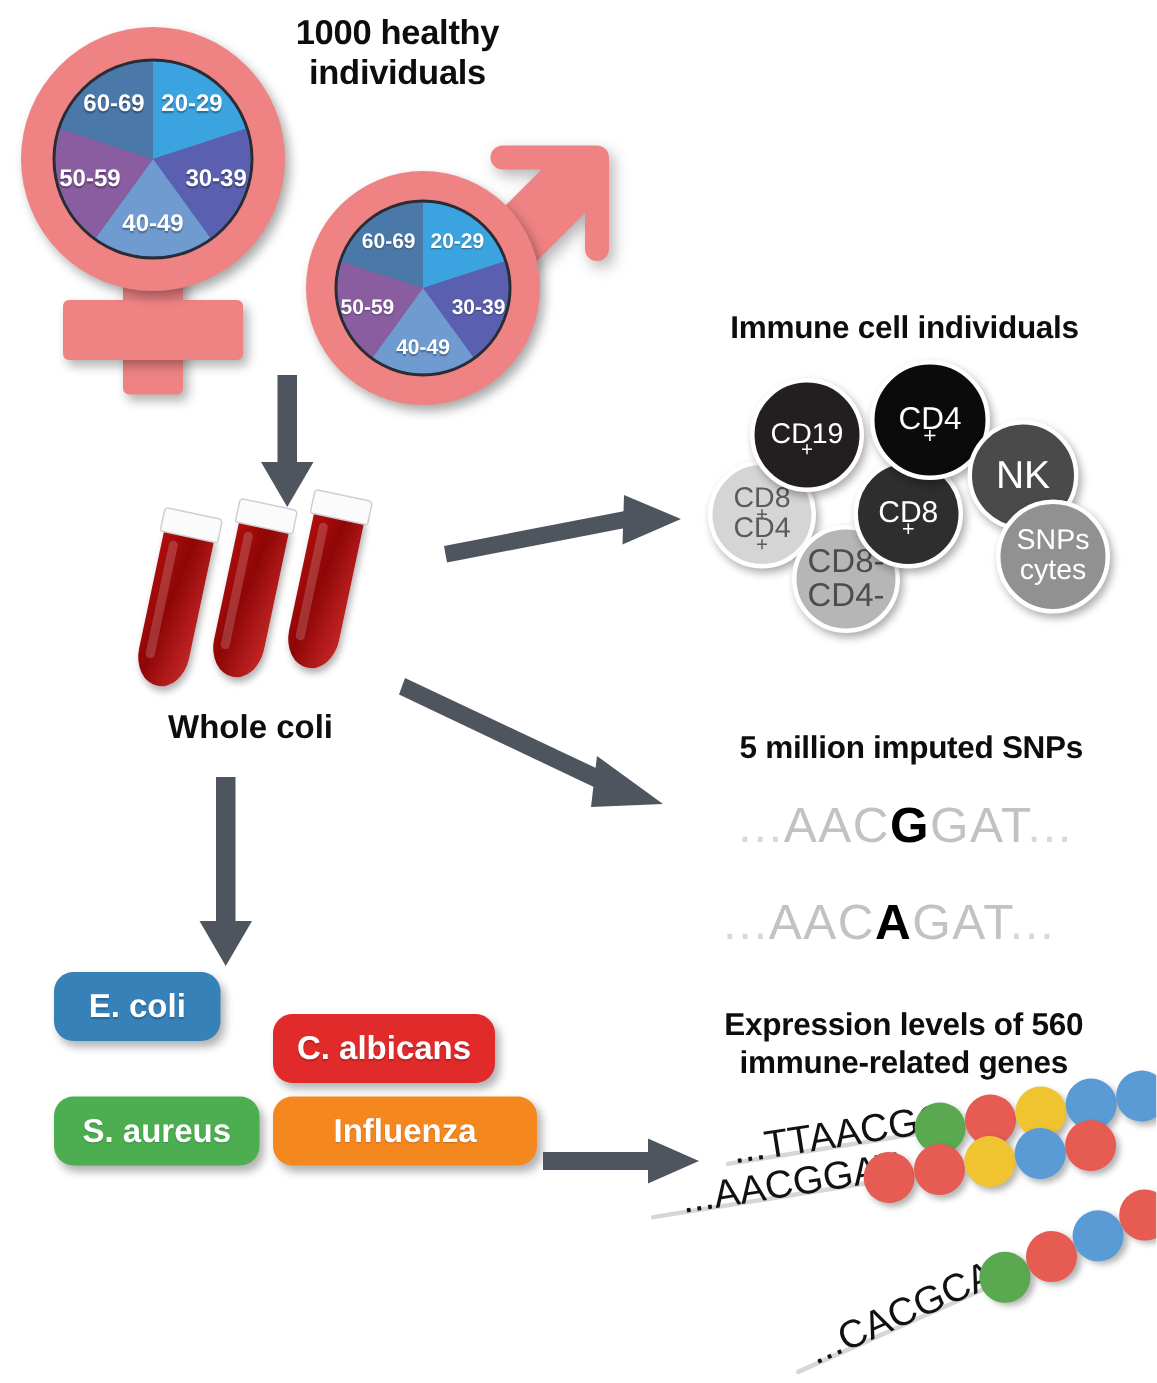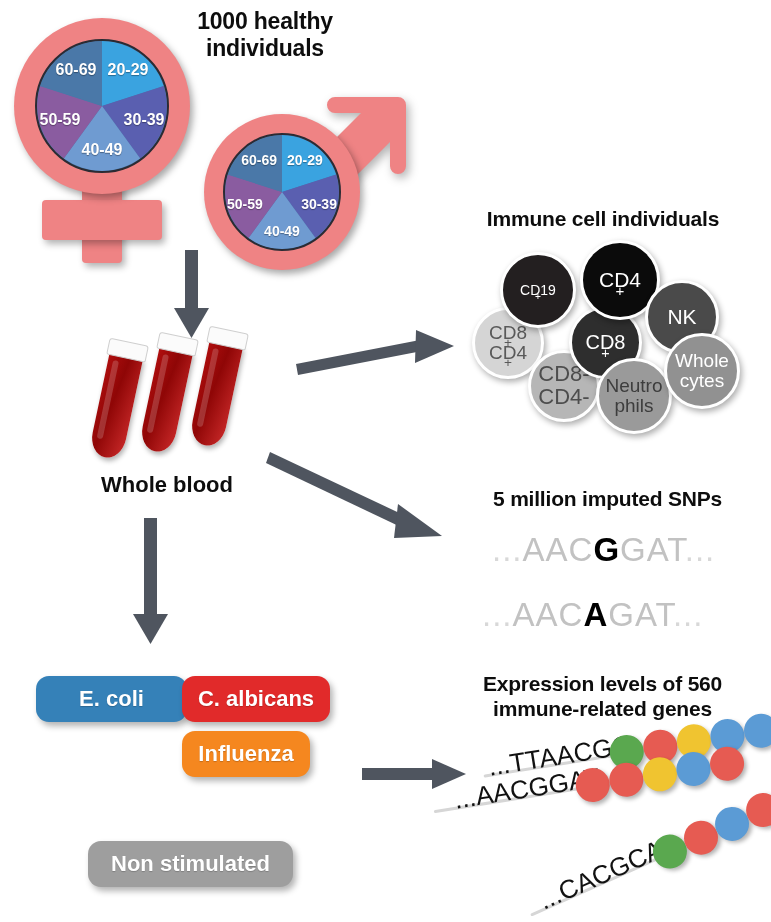--- a/index.html
+++ b/index.html
@@ -254,21 +254,21 @@
       <div class="tube-neck"></div>
     </div>
     <div class="tube" style="left:102px; top:4px; transform:rotate(12deg);">
       <div class="tube-body">
         <div class="tube-shine"></div>
       </div>
       <div class="tube-neck"></div>
     </div>
   </div>
 
-  <div class="abs" id="label-blood">Whole blood</div>
+  <div class="abs" id="label-blood">Whole coli</div>
 
   <svg class="arrow-svg" style="left:296px; top:322px;" width="162" height="60">
     <polygon points="0,42 124,18 126,29 2,53" fill="#4f555f"></polygon>
     <polygon points="120,8 158,24 119,41" fill="#4f555f"></polygon>
   </svg>
 
   <svg class="arrow-svg" style="left:270px; top:452px;" width="180" height="96">
     <polygon points="0,0 140,66 135,77 -4,11" fill="#4f555f"></polygon>
     <polygon points="128,52 172,84 124,86" fill="#4f555f"></polygon>
   </svg>
@@ -288,21 +288,21 @@
             <span>CD8</span>
             <span class="sup">+</span>
           </span>
         <span>
             <span>CD4</span>
             <span class="sup">+</span>
           </span>
       </div>
     </div>
 
-    <div class="cell" style="left:500px; top:252px; width:76px; height:76px; background:#231f20; color:#ffffff; font-size:14px;">
+    <div class="cell" style="left:500px; top:252px; width:76px; height:76px; background:#231f20; color:#ffffff; font-size:19px;">
       <div>
           <span>
             <span>CD19</span>
             <span class="sup">+</span>
           </span>
         </div>
     </div>
 
     <div class="cell" style="left:528px; top:350px; width:72px; height:72px; background:#b6b6b6; color:#4d4d4d; font-size:22px;">
       <div>
@@ -322,63 +322,57 @@
 
     <div class="cell" style="left:580px; top:240px; width:80px; height:80px; background:#0b0b0b; color:#ffffff; font-size:21px;">
       <div>
           <span>
             <span>CD4</span>
             <span class="sup">+</span>
           </span>
         </div>
     </div>
 
-    <div class="cell" style="left:645px; top:280px; width:74px; height:74px; background:#4a4a4a; color:#ffffff; font-size:21px;">
+    <div class="cell" style="left:645px; top:280px; width:74px; height:74px; background:#4a4a4a; color:#ffffff; font-size:26px;">
       <div>
           <span>NK</span>
         </div>
     </div>
 
-    <div class="cell" style="left:596px; top:358px; width:76px; height:76px; background:#9a9a9a; color:#3d3d3d; font-size:19px;">
-      <div>
-        <span>Neutro</span>
-        <span>phils</span>
-      </div>
-    </div>
 
     <div class="cell" style="left:664px; top:333px; width:76px; height:76px; background:#919191; color:#ffffff; font-size:19px;">
       <div>
-        <span>Whole</span>
+        <span>SNPs</span>
         <span>cytes</span>
       </div>
     </div>
   </div>
 
   <div class="title abs" id="title-snps">5 million imputed SNPs</div>
 
   <div class="snp-row" style="left:492px; top:531px;">
     <span class="fade">...</span><span class="dim">AAC</span><span class="hi">G</span><span class="dim">GAT</span><span class="fade">...</span>
   </div>
 
   <div class="snp-row" style="left:482px; top:571px;margin-top:25px;">
     <span class="fade">...</span><span class="dim">AAC</span><span class="hi">A</span><span class="dim">GAT</span><span class="fade">...</span>
   </div>
 
   <div class="abs" style="left:0; top:0; width:360px; height:922px;">
-    <div class="stim" style="left:36px; top:676px; width:151px; height:46px; background:#3581b8;">
+    <div class="stim" style="left:36px; top:648px; width:111px; height:46px; background:#3581b8;">
       <span>E. coli</span>
     </div>
     <div class="stim" style="left:182px; top:676px; width:148px; height:46px; background:#e12a2a;">
       <span>C. albicans</span>
     </div>
-    <div class="stim" style="left:182px; top:731px; width:128px; height:46px; background:#f5871f;">
+    <div class="stim" style="left:36px; top:731px; width:137px; height:46px; background:#4cae50;">
+      <span>S. aureus</span>
+    </div>
+    <div class="stim" style="left:182px; top:731px; width:176px; height:46px; background:#f5871f;">
       <span>Influenza</span>
-    </div>
-    <div class="stim" style="left:88px; top:841px; width:205px; height:46px; background:#9e9e9e;">
-      <span>Non stimulated</span>
     </div>
   </div>
 
   <svg class="arrow-svg" style="left:362px; top:756px;" width="110" height="40">
     <rect x="0" y="12" width="74" height="12" fill="#4f555f"></rect>
     <polygon points="70,3 104,18 70,33" fill="#4f555f"></polygon>
   </svg>
 
   <div class="title abs" id="title-expr">Expression levels of 560 immune-related genes</div>
 

